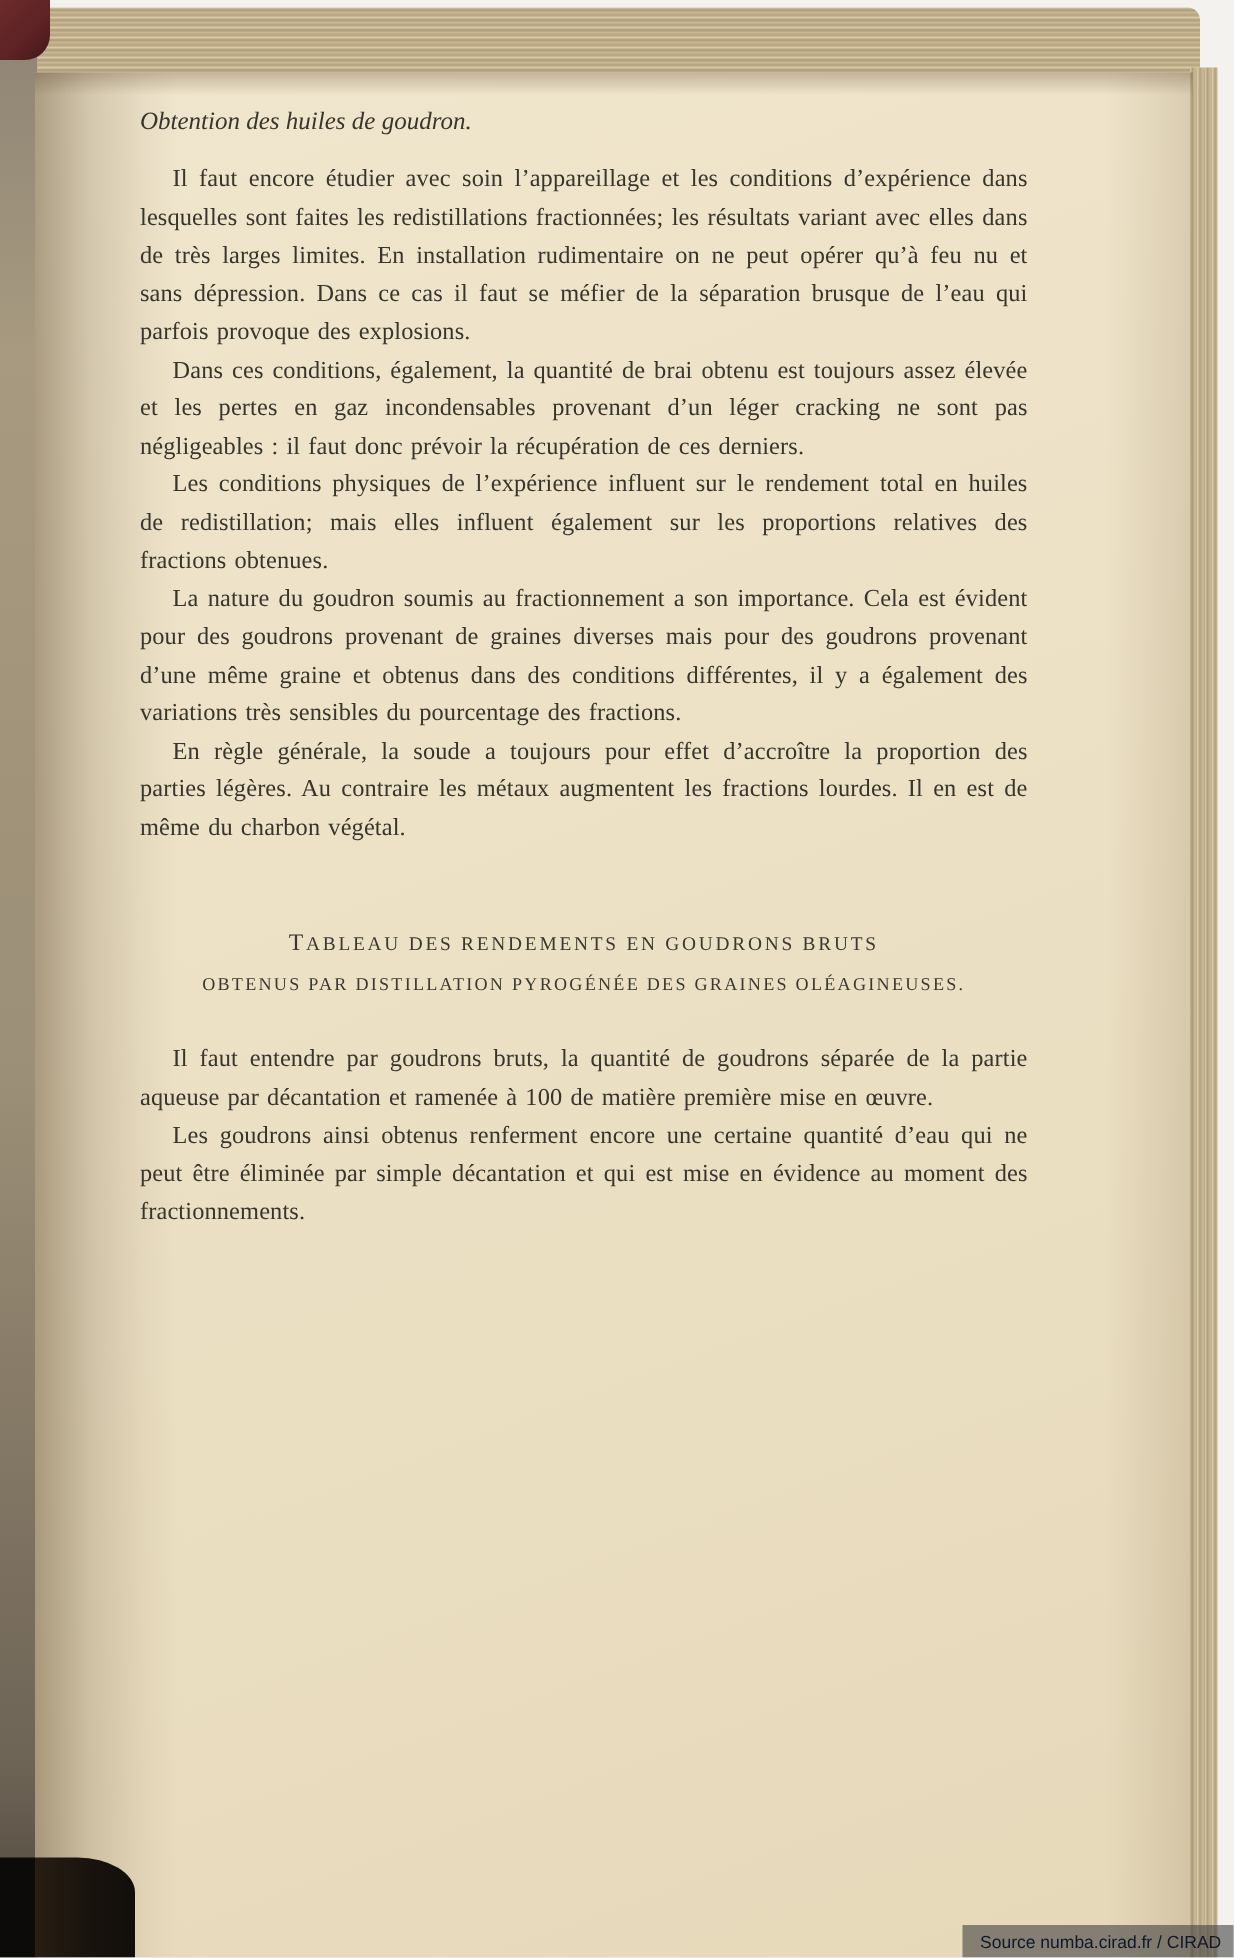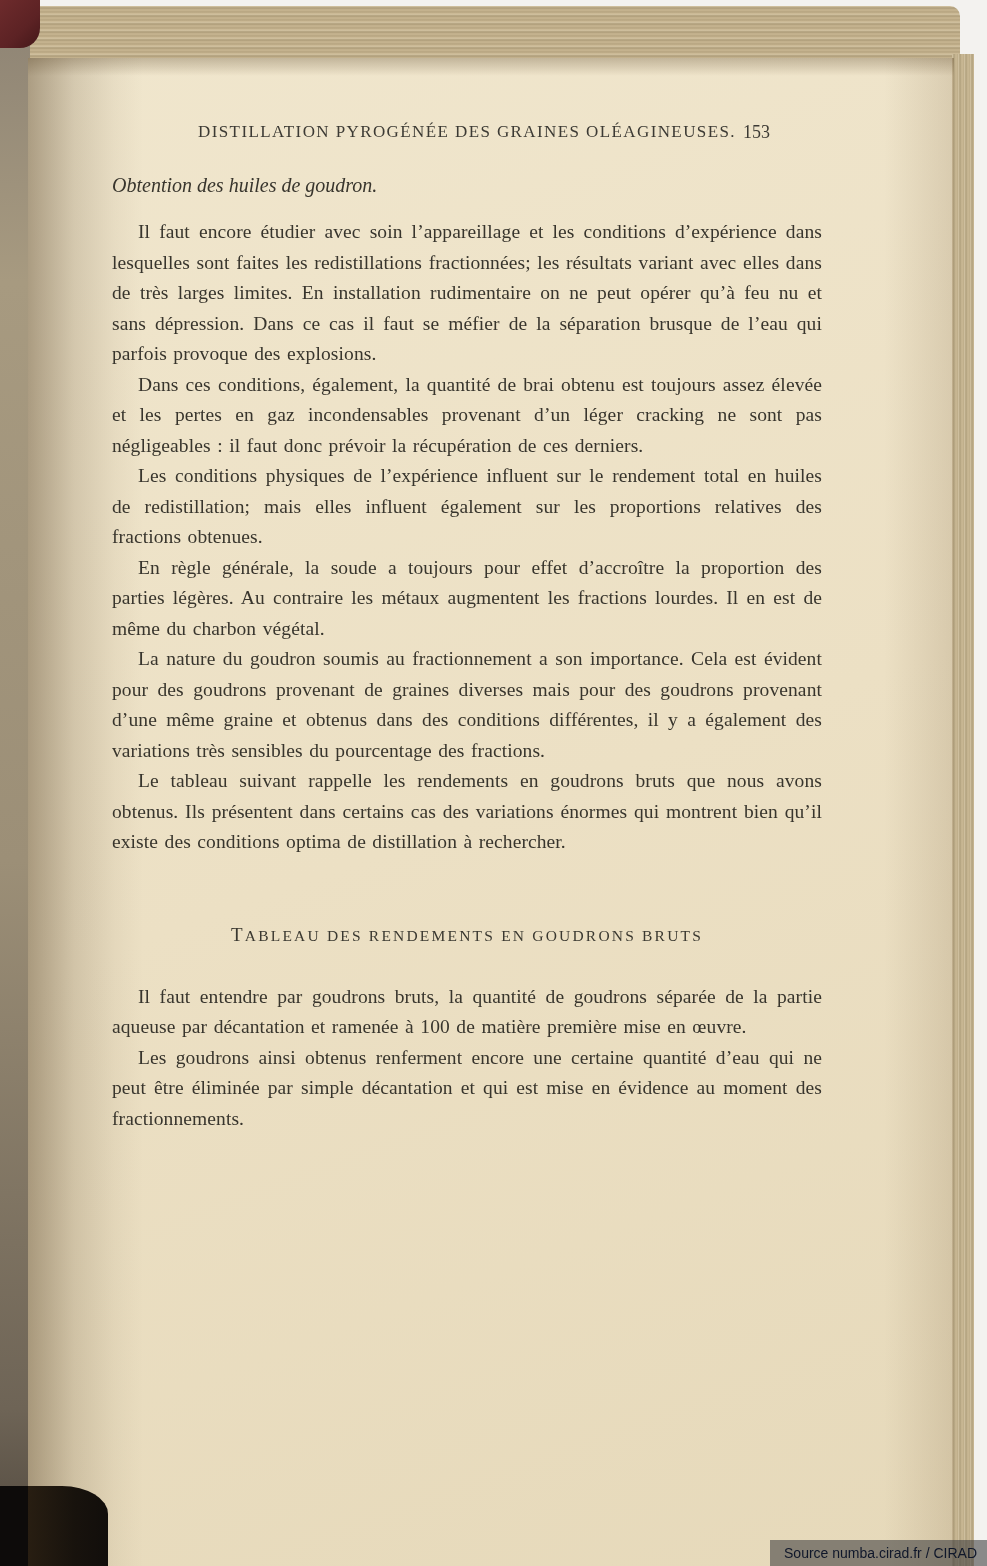--- a/index.html
+++ b/index.html
@@ -160,36 +160,32 @@
   <div class="top-edge"></div>
   <div class="spine-strip"></div>
 
   <div class="page">
     <div class="gutter-shade"></div>
     <div class="top-shade"></div>
     <div class="right-shade"></div>
 
     <div class="content">
 
-      <div class="running-head">
-        <span class="rh-title">DISTILLATION PYROGÉNÉE DES GRAINES OLÉAGINEUSES.</span>
-        <span class="rh-page">153</span>
-      </div>
 
       <div class="section-title">Obtention des huiles de goudron.</div>
 
       <p class="body-par first-par">Il faut encore étudier avec soin l’appareillage et les conditions d’expérience dans lesquelles sont faites les redistillations fractionnées; les résultats variant avec elles dans de très larges limites. En installation rudimentaire on ne peut opérer qu’à feu nu et sans dépression. Dans ce cas il faut se méfier de la séparation brusque de l’eau qui parfois provoque des explosions.</p>
       <p class="body-par">Dans ces conditions, également, la quantité de brai obtenu est toujours assez élevée et les pertes en gaz incondensables provenant d’un léger cracking ne sont pas négligeables : il faut donc prévoir la récupération de ces derniers.</p>
       <p class="body-par">Les conditions physiques de l’expérience influent sur le rendement total en huiles de redistillation; mais elles influent également sur les proportions relatives des fractions obtenues.</p>
+      <p class="body-par">La nature du goudron soumis au fractionnement a son importance. Cela est évident pour des goudrons provenant de graines diverses mais pour des goudrons provenant d’une même graine et obtenus dans des conditions différentes, il y a également des variations très sensibles du pourcentage des fractions.</p>
       <p class="body-par">En règle générale, la soude a toujours pour effet d’accroître la proportion des parties légères. Au contraire les métaux augmentent les fractions lourdes. Il en est de même du charbon végétal.</p>
-      <p class="body-par">La nature du goudron soumis au fractionnement a son importance. Cela est évident pour des goudrons provenant de graines diverses mais pour des goudrons provenant d’une même graine et obtenus dans des conditions différentes, il y a également des variations très sensibles du pourcentage des fractions.</p>
-      <p class="body-par">Le tableau suivant rappelle les rendements en goudrons bruts que nous avons obtenus. Ils présentent dans certains cas des variations énormes qui montrent bien qu’il existe des conditions optima de distillation à rechercher.</p>
 
       <div class="caption">
         <div class="cap1">TABLEAU DES RENDEMENTS EN GOUDRONS BRUTS</div>
+        <div class="cap2">OBTENUS PAR DISTILLATION PYROGÉNÉE DES GRAINES OLÉAGINEUSES.</div>
       </div>
 
       <p class="body-par after-caption">Il faut entendre par goudrons bruts, la quantité de goudrons séparée de la partie aqueuse par décantation et ramenée à 100 de matière première mise en œuvre.</p>
       <p class="body-par">Les goudrons ainsi obtenus renferment encore une certaine quantité d’eau qui ne peut être éliminée par simple décantation et qui est mise en évidence au moment des fractionnements.</p>
 
     </div>
   </div>
 
   <div class="right-edge"></div>
   <div class="cover-top"></div>

